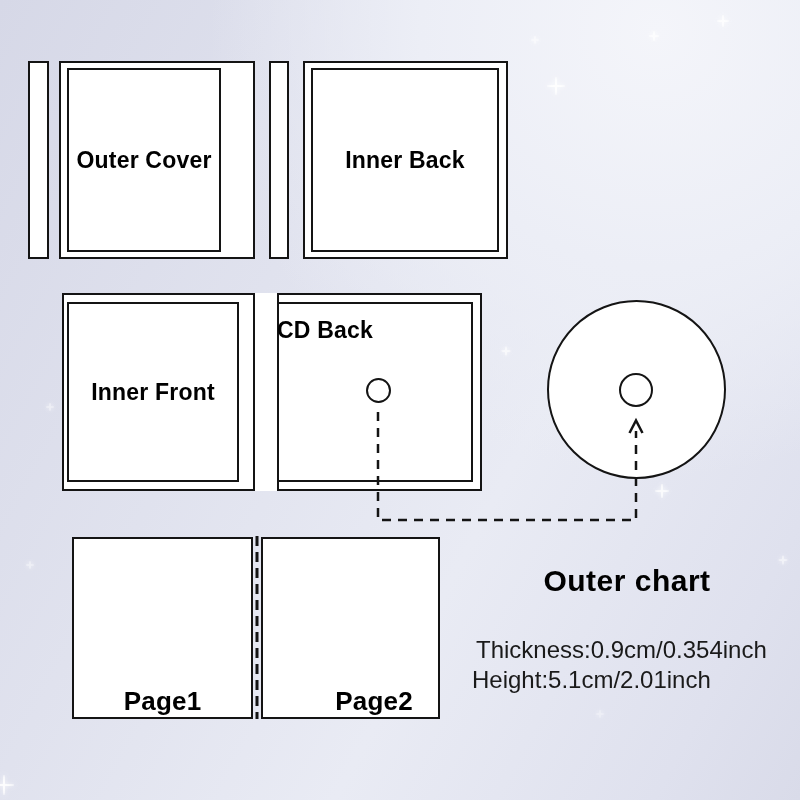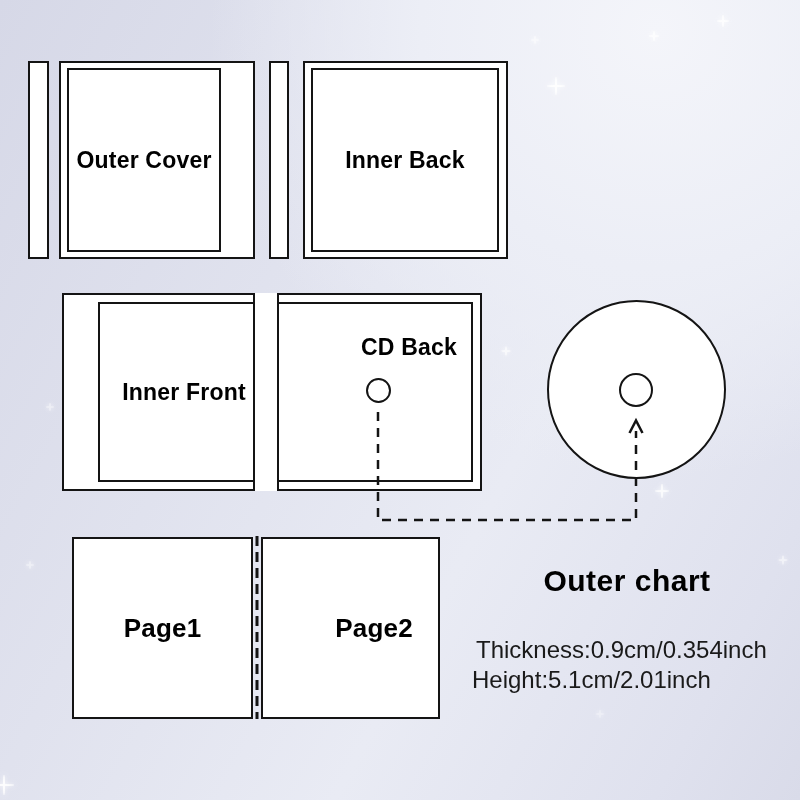--- a/index.html
+++ b/index.html
@@ -19,21 +19,21 @@
     box-sizing:border-box;
     display:flex;align-items:center;justify-content:center;
   }
   .panel-label{
     font-weight:bold;
     font-size:23px;
     color:#000;
     letter-spacing:0.2px;
     white-space:nowrap;
   }
-  .page-box{border-width:2.5px;}
+  .page-box{border-width:2.5px;align-items:flex-end;}
   .page-box .panel-label{font-size:26px;}
   .circle{
     position:absolute;
     background:#ffffff;
     border:2px solid #141414;
     border-radius:50%;
     box-sizing:border-box;
   }
   #cd-disc,#cd-hole{border-width:2.5px;}
   #connector-overlay{
@@ -90,26 +90,26 @@
   </div>
 
   <div class="panel" style="left:269px;top:61px;width:20px;height:198px;"></div>
 
   <div class="panel" style="left:303px;top:61px;width:205px;height:198px;"></div>
   <div class="panel" style="left:311px;top:68px;width:188px;height:184px;">
     <span class="panel-label">Inner Back</span>
   </div>
 
   <div class="panel" style="left:62px;top:293px;width:420px;height:198px;"></div>
-  <div class="panel" style="left:67px;top:302px;width:172px;height:180px;margin-left:31px;">
+  <div class="panel" style="left:67px;top:302px;width:172px;height:180px;">
     <span class="panel-label">Inner Front</span>
   </div>
   <div class="panel" style="left:253px;top:293px;width:26px;height:198px;border-top:none;border-bottom:none;"></div>
   <div class="panel" style="left:277px;top:302px;width:196px;height:180px;"></div>
-  <div style="position:absolute;left:277px;top:334px;width:180px;text-align:right;">
+  <div style="position:absolute;left:277px;top:317px;width:180px;text-align:left;">
     <span class="panel-label">CD Back</span>
   </div>
   <div class="circle" style="left:366px;top:378px;width:25px;height:25px;"></div>
 
   <div class="circle" id="cd-disc" style="left:547px;top:300px;width:179px;height:179px;"></div>
   <div class="circle" id="cd-hole" style="left:619px;top:373px;width:34px;height:34px;"></div>
 
   <svg id="connector-overlay" viewBox="0 0 800 800">
     <path d="M378 412 L378 520 L636 520 L636 431" fill="none" stroke="#141414" stroke-width="2.5" stroke-dasharray="9 7"></path>
     <path d="M629.5 433 L636 420.5 L642.5 433" fill="none" stroke="#141414" stroke-width="2.5"></path>

